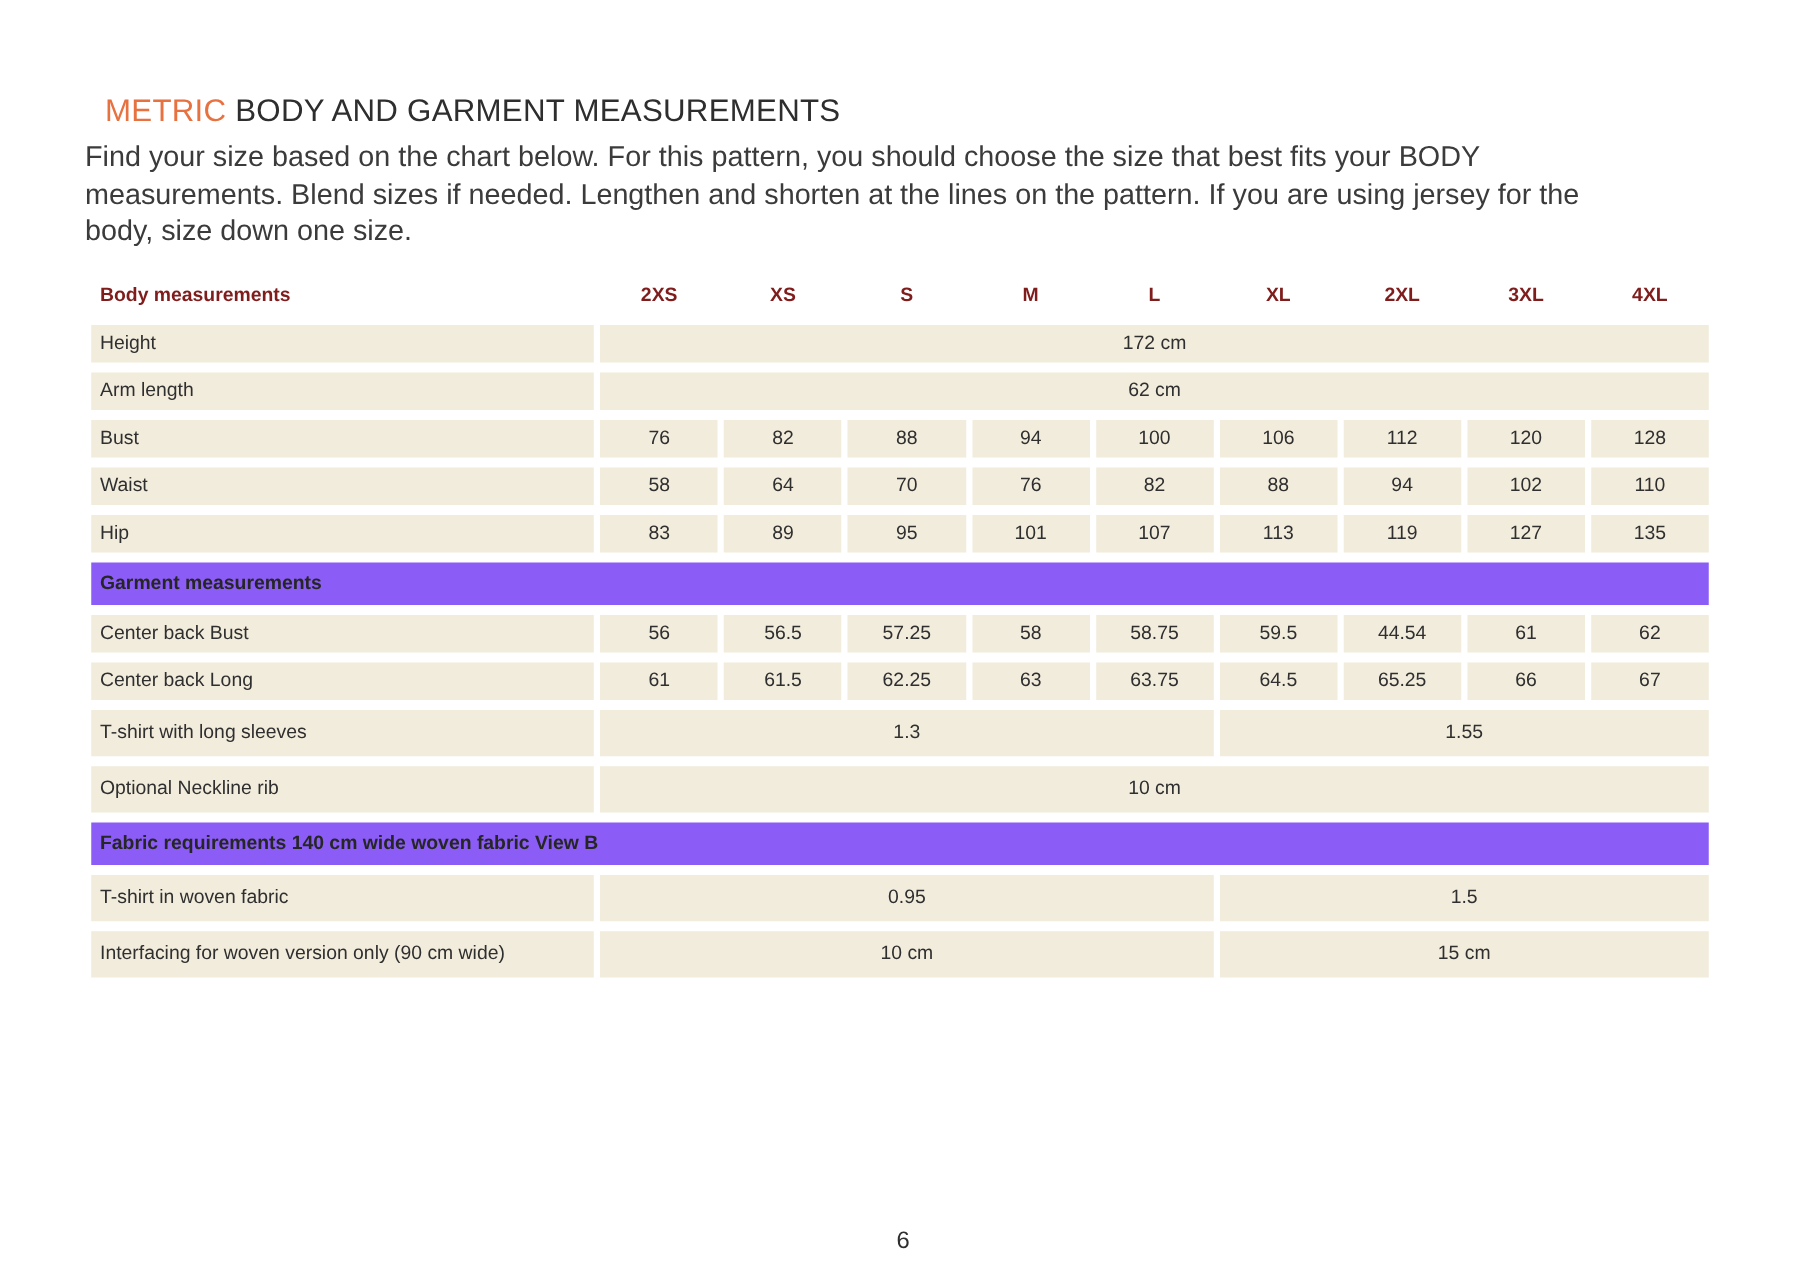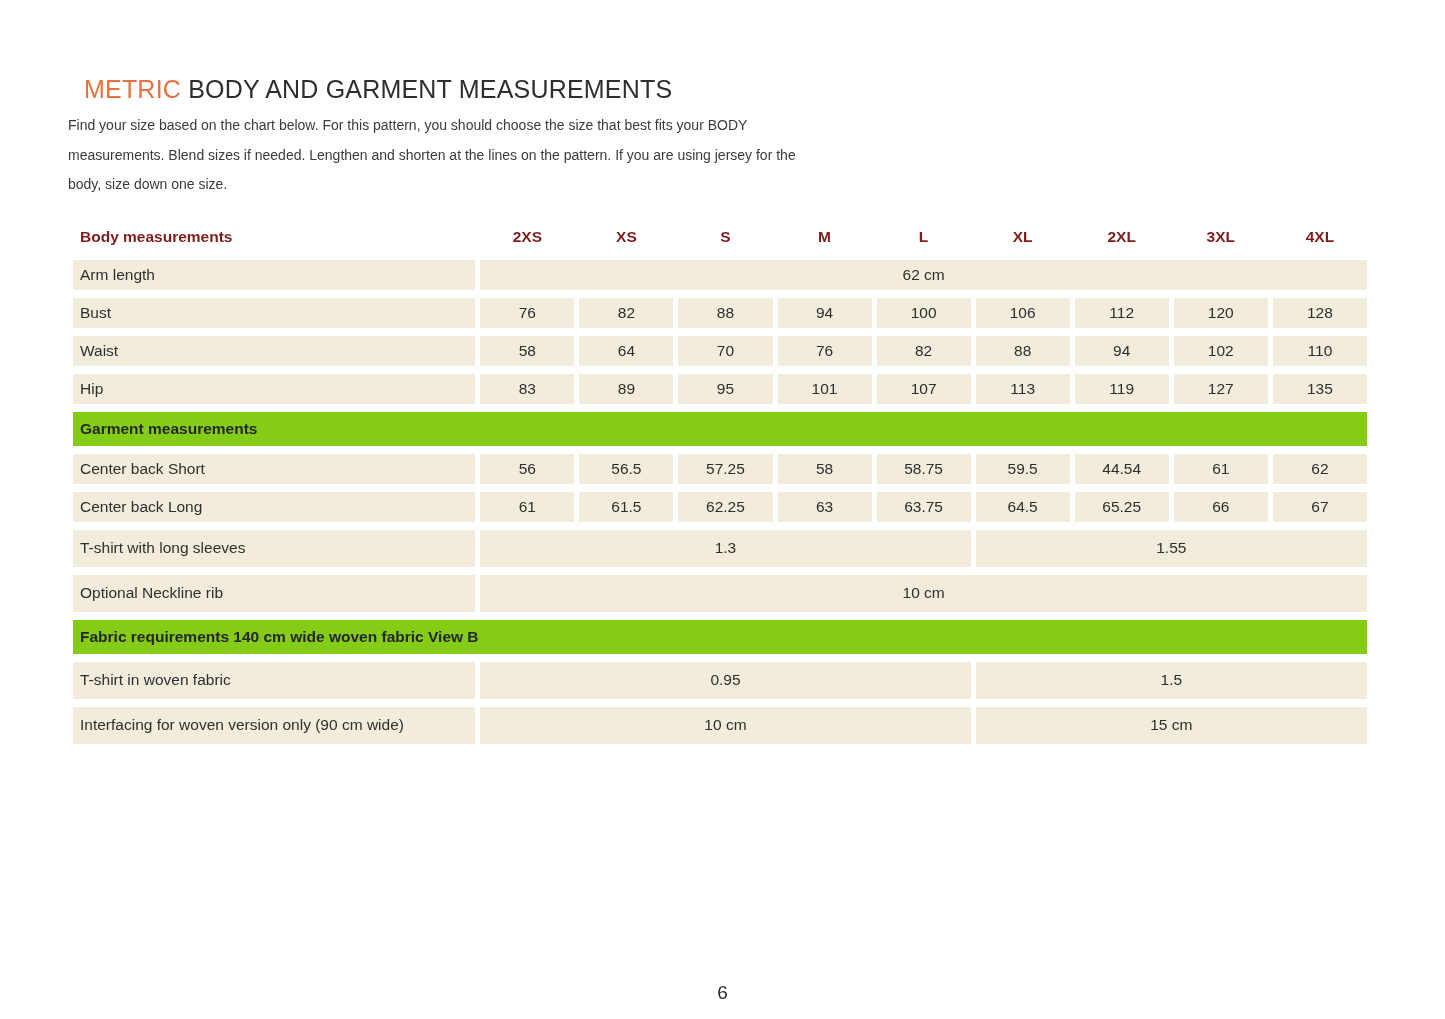--- a/index.html
+++ b/index.html
@@ -18,39 +18,39 @@
     overflow: hidden;
   }
   .content { position: absolute; left: 68px; top: 74px; width: 1309px; }
 
   .title {
     font-size: 25px; line-height: 31px; font-weight: 500;
     color: var(--heading); letter-spacing: 0.2px; white-space: nowrap; margin-left: 16px;
   }
   .title .accent { color: var(--accent); }
 
-  .intro { margin-top: 6px; font-size: 14px; line-height: 29.5px; color: var(--body-text); }
+  .intro { margin-top: 6px; font-size: 23px; line-height: 29.5px; color: var(--body-text); }
   .intro-line { white-space: nowrap; }
 
   table.meas {
     border-collapse: separate; border-spacing: 5px 8px;
     table-layout: fixed; width: 1304px; margin-top: 14px;
   }
   th {
     font-size: 15.5px; font-weight: bold; color: #7f1d1d;
     padding: 0; height: 30px; vertical-align: middle; text-align: center;
   }
   th.corner { text-align: left; padding-left: 7px; }
   td { font-size: 15.5px; color: #2F2F2F; vertical-align: middle; padding: 0; }
   td.lbl { background: var(--cell); text-align: left; padding-left: 7px; padding-right: 6px; }
   td.val { background: var(--cell); text-align: center; }
   tr.r-body td { height: 30px; }
   tr.r-fab td { height: 37px; }
   td.sec {
-    background: #84cc16; font-weight: bold; text-align: left;
+    background: #8b5cf6; font-weight: bold; text-align: left;
     height: 34px; padding-left: 7px; color: #262626; font-size: 15.5px;
   }
 
   .page-number {
     position: absolute; left: 0; top: 982px; width: 1445px;
     text-align: center; font-size: 19px; color: #2F2F2F;
   }
 </style>
 </head>
 <body>
@@ -90,20 +90,24 @@
         <th>M</th>
         <th>L</th>
         <th>XL</th>
         <th>2XL</th>
         <th>3XL</th>
         <th>4XL</th>
       </tr>
     </thead>
     <tbody>
       <tr class="r-body">
+        <td class="lbl">Height</td>
+        <td class="val" colspan="9">172 cm</td>
+      </tr>
+      <tr class="r-body">
         <td class="lbl">Arm length</td>
         <td class="val" colspan="9">62 cm</td>
       </tr>
       <tr class="r-body">
         <td class="lbl">Bust</td>
         <td class="val">76</td>
         <td class="val">82</td>
         <td class="val">88</td>
         <td class="val">94</td>
         <td class="val">100</td>
@@ -134,21 +138,21 @@
         <td class="val">113</td>
         <td class="val">119</td>
         <td class="val">127</td>
         <td class="val">135</td>
       </tr>
 
       <tr>
         <td class="sec" colspan="10">Garment measurements</td>
       </tr>
       <tr class="r-body">
-        <td class="lbl">Center back Short</td>
+        <td class="lbl">Center back Bust</td>
         <td class="val">56</td>
         <td class="val">56.5</td>
         <td class="val">57.25</td>
         <td class="val">58</td>
         <td class="val">58.75</td>
         <td class="val">59.5</td>
         <td class="val">44.54</td>
         <td class="val">61</td>
         <td class="val">62</td>
       </tr>

